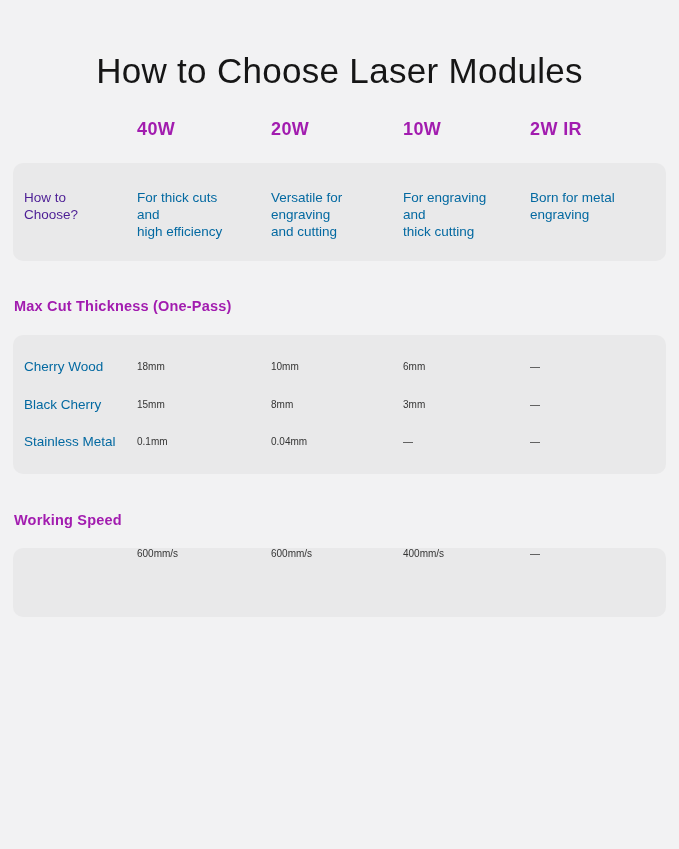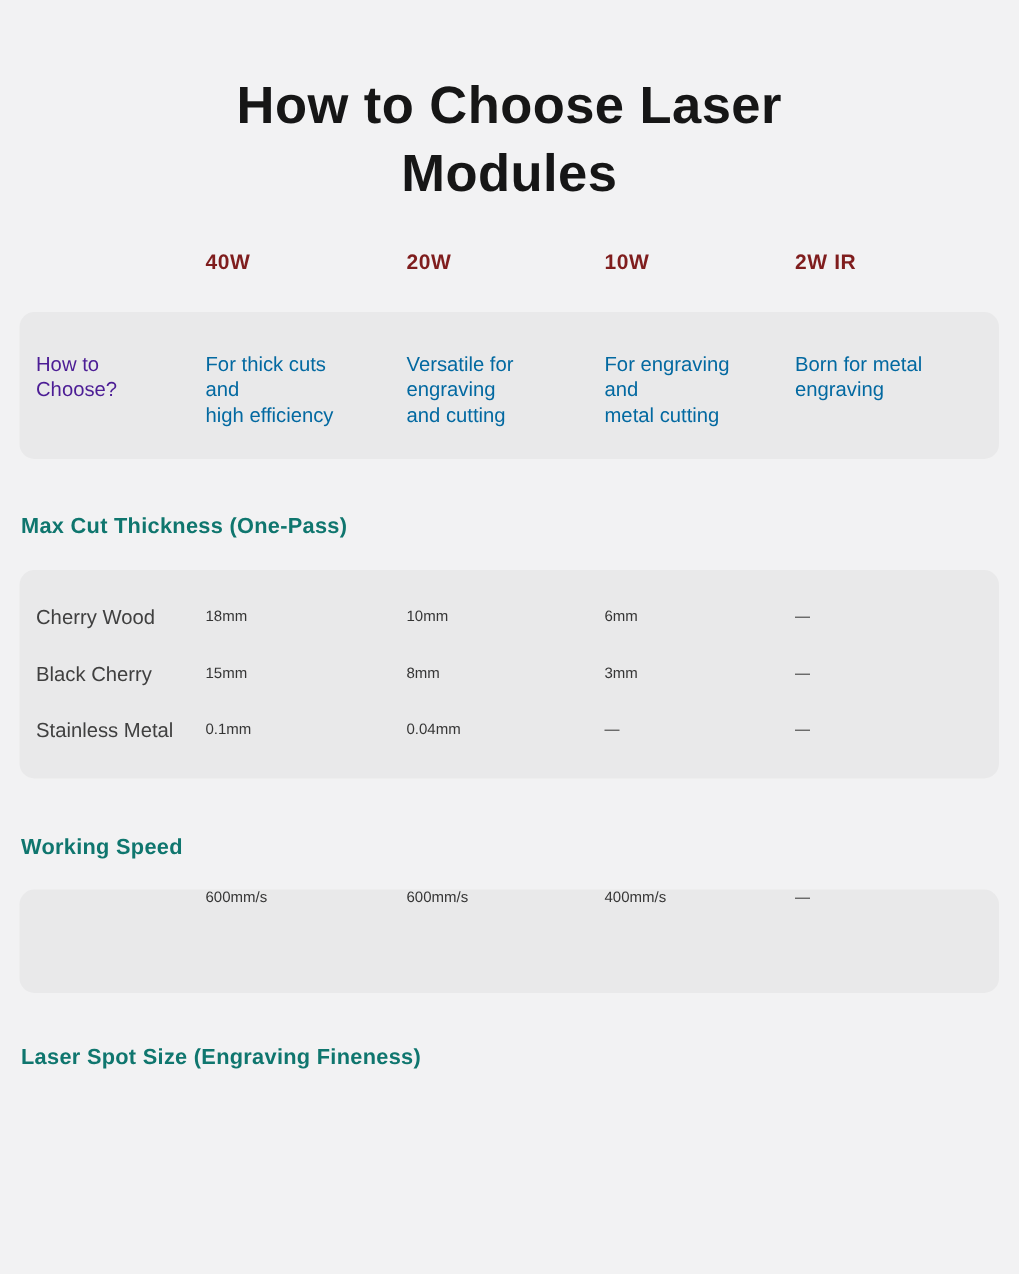--- a/index.html
+++ b/index.html
@@ -11,42 +11,42 @@
     overflow: hidden;
   }
   .page { width: 679px; height: 849px; position: relative; }
 
   .title {
     margin: 48px auto 0;
     width: 500px;
     text-align: center;
     font-size: 35px;
     line-height: 45px;
-    font-weight: 700;
+    font-weight: 400;
     letter-spacing: 0.3px;
     color: #161616;
   }
 
   .grid {
     display: grid;
     grid-template-columns: 113px 134px 132px 127px 1fr;
     align-items: start;
   }
 
   .header-row {
     margin: 26px 13px 0;
     padding-left: 11px;
     height: 20px;
     align-items: center;
   }
   .col-header {
-    font-size: 14px;
+    font-size: 18px;
     font-weight: 700;
     letter-spacing: 0.4px;
-    color: #7f1d1d;
+    color: #a21caf;
   }
 
   .box {
     margin: 0 13px;
     background: #e9e9ea;
     border-radius: 10px;
   }
   .box .grid { padding-left: 11px; }
 
   .box-intro { margin-top: 24px; padding: 26px 0 21px; }
@@ -58,29 +58,29 @@
     padding-right: 8px;
   }
   .row-label { font-size: 13.5px; line-height: 17px; color: #4c1d95; white-space: pre-line; }
 
   .section-title {
     margin: 35px 0 0 14px;
     font-size: 14.5px;
     line-height: 20px;
     font-weight: 700;
     letter-spacing: 0.2px;
-    color: #0f766e;
+    color: #a21caf;
   }
   .section-title.ws { margin-top: 36px; }
   .section-title.ls { margin-top: 33px; }
 
   .box-table { margin-top: 19px; padding: 13px 0; }
   .box-table .grid { height: 37.5px; align-items: center; }
   .value-cell { font-size: 10px; color: #353535; }
-  .label-cell { font-size: 13.5px; color: #404040; }
+  .label-cell { font-size: 13.5px; color: #0369a1; }
 
   .box-single { margin-top: 18px; height: 69px; display: flex; align-items: flex-start; }
   .box-single .grid { width: 100%; align-items: center; }
 </style>
 </head>
 <body>
 
 <div class="page">
 
   <div class="title">How to Choose Laser Modules</div>
@@ -98,21 +98,21 @@
       <div class="row-label">How to
 Choose?</div>
       <div class="cell-multiline">For thick cuts
 and
 high efficiency</div>
       <div class="cell-multiline">Versatile for
 engraving
 and cutting</div>
       <div class="cell-multiline">For engraving
 and
-metal cutting</div>
+thick cutting</div>
       <div class="cell-multiline">Born for metal
 engraving</div>
     </div>
   </div>
 
   <div class="section-title">Max Cut Thickness (One-Pass)</div>
 
   <div class="box box-table">
     <div class="grid">
       <div class="label-cell">Cherry Wood</div>
@@ -142,16 +142,15 @@
   <div class="box box-single">
     <div class="grid">
       <div></div>
       <div class="value-cell">600mm/s</div>
       <div class="value-cell">600mm/s</div>
       <div class="value-cell">400mm/s</div>
       <div class="value-cell">—</div>
     </div>
   </div>
 
-  <div class="section-title ls">Laser Spot Size (Engraving Fineness)</div>
 
 
 </div>
 
 </body></html>

